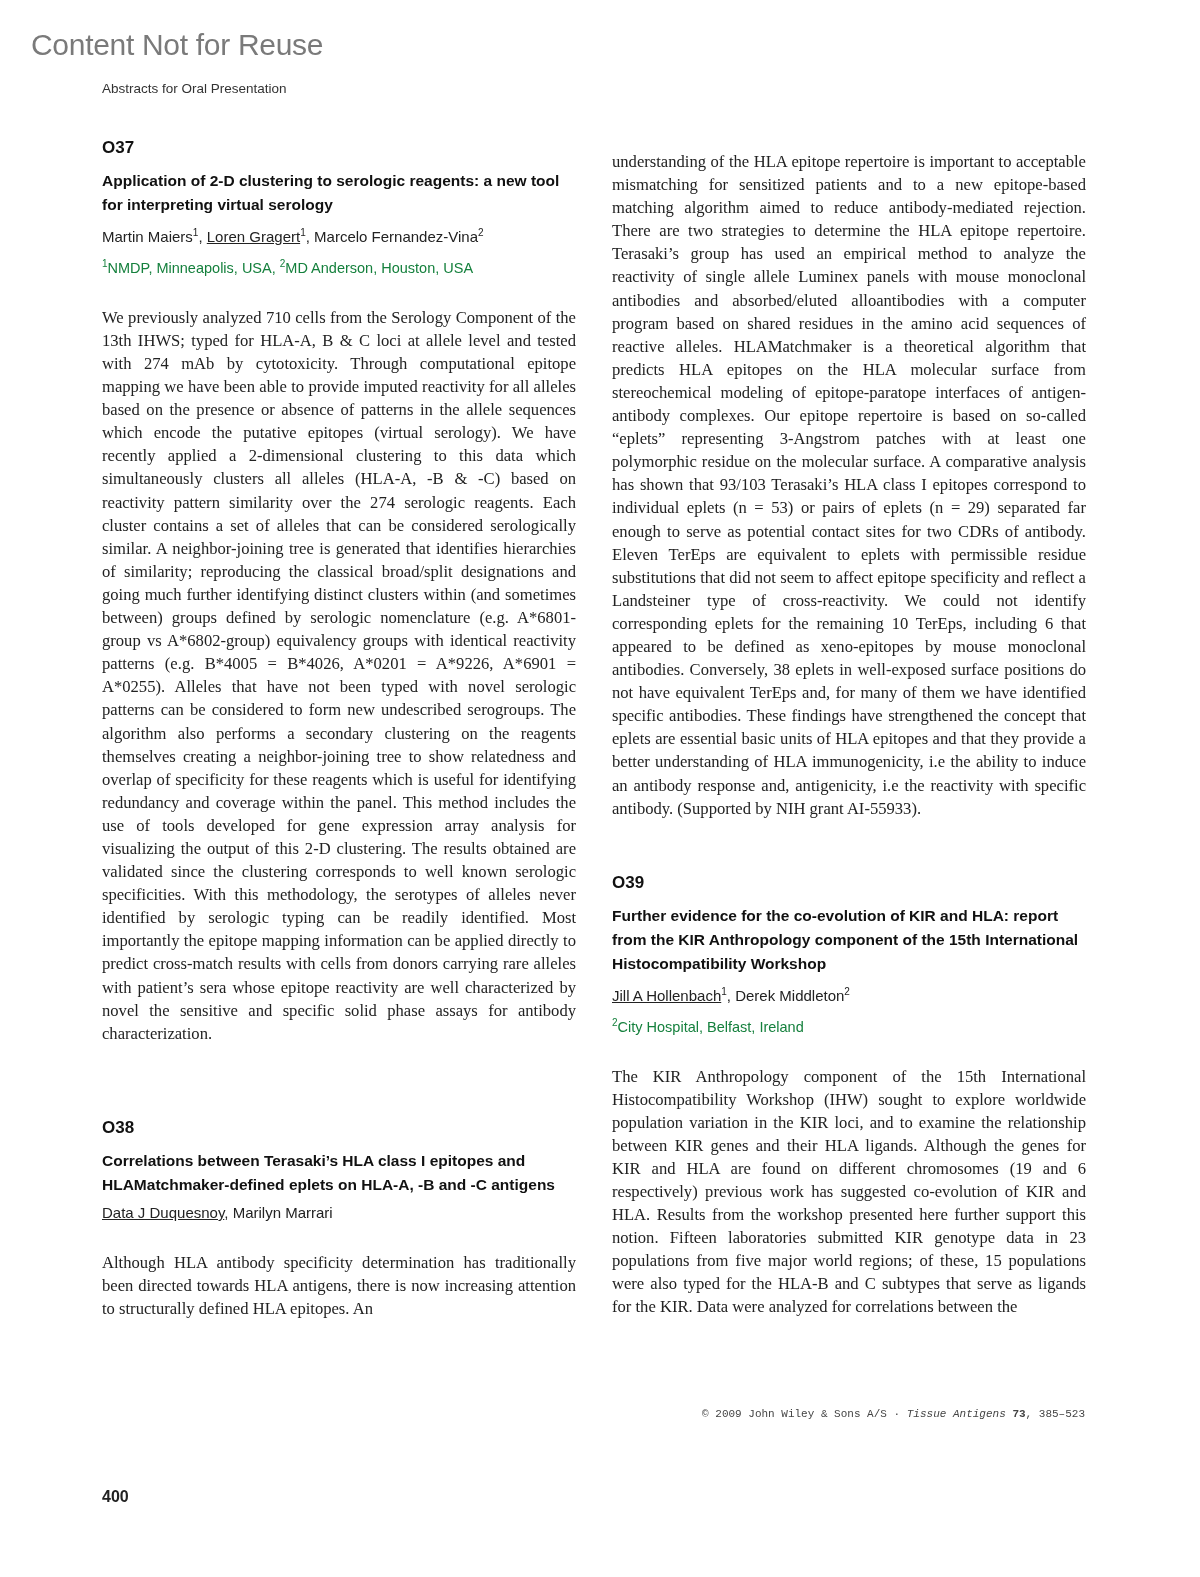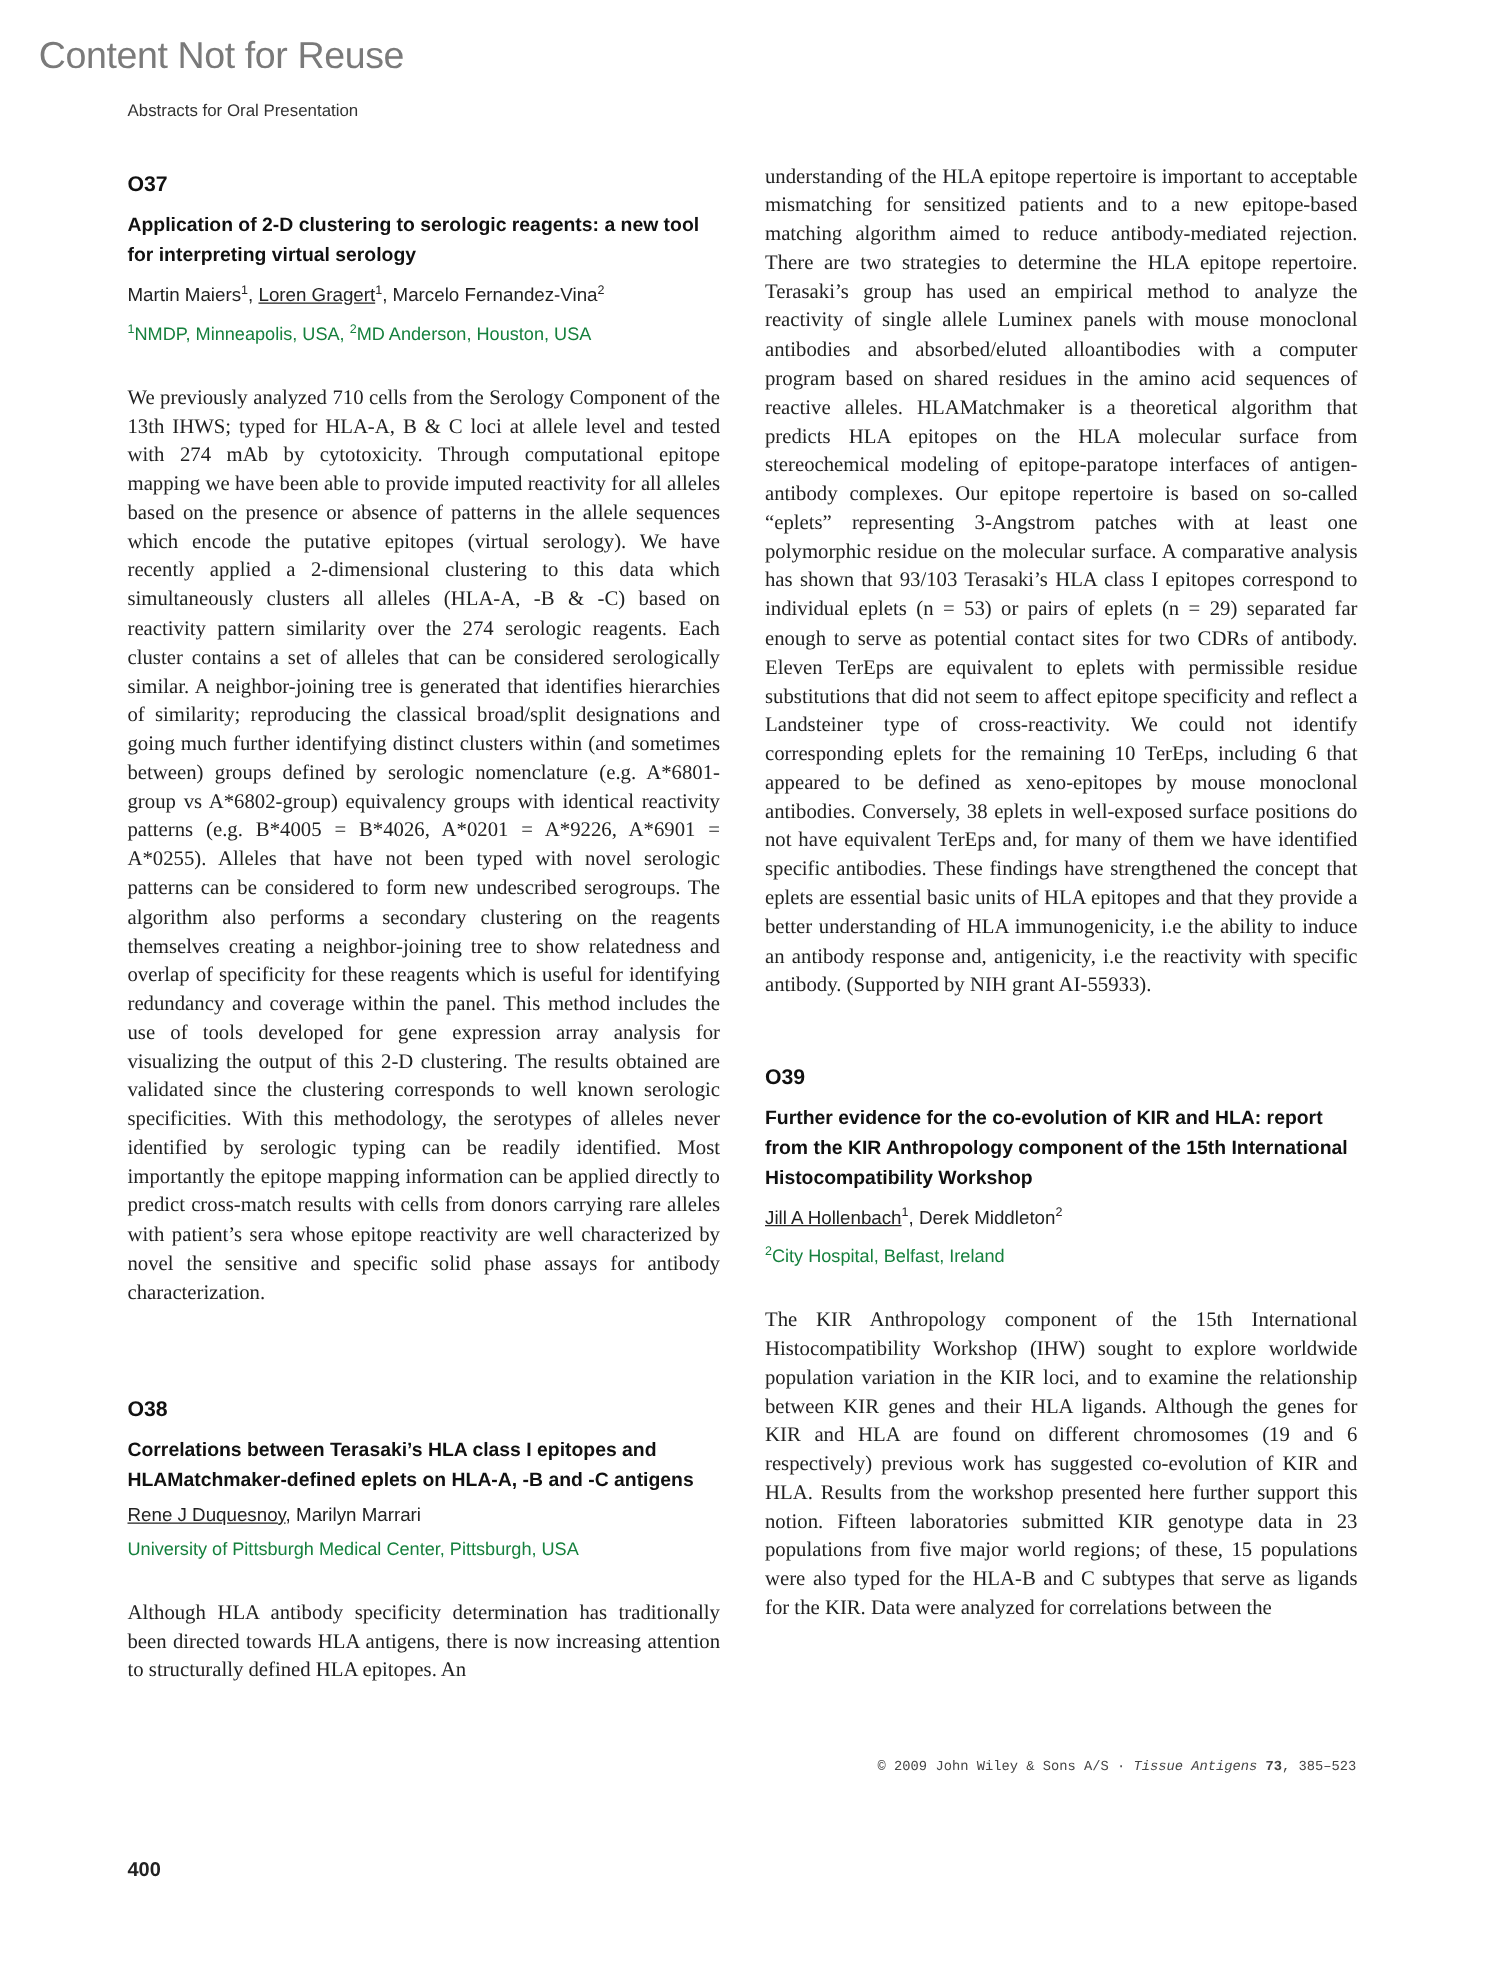--- a/index.html
+++ b/index.html
@@ -8,21 +8,21 @@
     position: absolute; left: 31px; top: 28px;
     font-family: "Liberation Sans", sans-serif; font-size: 30px; color: #7a7a7a;
     letter-spacing: -0.3px;
   }
   .running-head {
     position: absolute; left: 102px; top: 81px;
     font-family: "Liberation Sans", sans-serif; font-size: 13.5px; color: #333;
   }
   .col { position: absolute; width: 474px; }
   .col-left { left: 102px; top: 137px; }
-  .col-right { left: 612px; top: 129px; }
+  .col-right { left: 612px; top: 150px; }
   .abs-id {
     font-family: "Liberation Sans", sans-serif; font-weight: bold; font-size: 17px;
     color: #111; margin: 0 0 10px 0; line-height: 22px;
   }
   .abs-title {
     font-family: "Liberation Sans", sans-serif; font-weight: bold; font-size: 15.5px;
     line-height: 24px; color: #111; margin: 0 0 4px 0;
   }
   .authors {
     font-family: "Liberation Sans", sans-serif; font-size: 15px; line-height: 24px;
@@ -70,23 +70,22 @@
     </div>
     <p class="body-text">We previously analyzed 710 cells from the Serology Component of the 13th IHWS; typed for HLA-A, B &amp; C loci at allele level and tested with 274 mAb by cytotoxicity. Through computational epitope mapping we have been able to provide imputed reactivity for all alleles based on the presence or absence of patterns in the allele sequences which encode the putative epitopes (virtual serology). We have recently applied a 2-dimensional clustering to this data which simultaneously clusters all alleles (HLA-A, -B &amp; -C) based on reactivity pattern similarity over the 274 serologic reagents. Each cluster contains a set of alleles that can be considered serologically similar. A neighbor-joining tree is generated that identifies hierarchies of similarity; reproducing the classical broad/split designations and going much further identifying distinct clusters within (and sometimes between) groups defined by serologic nomenclature (e.g. A*6801-group vs A*6802-group) equivalency groups with identical reactivity patterns (e.g. B*4005 = B*4026, A*0201 = A*9226, A*6901 = A*0255). Alleles that have not been typed with novel serologic patterns can be considered to form new undescribed serogroups. The algorithm also performs a secondary clustering on the reagents themselves creating a neighbor-joining tree to show relatedness and overlap of specificity for these reagents which is useful for identifying redundancy and coverage within the panel. This method includes the use of tools developed for gene expression array analysis for visualizing the output of this 2-D clustering. The results obtained are validated since the clustering corresponds to well known serologic specificities. With this methodology, the serotypes of alleles never identified by serologic typing can be readily identified. Most importantly the epitope mapping information can be applied directly to predict cross-match results with cells from donors carrying rare alleles with patient’s sera whose epitope reactivity are well characterized by novel the sensitive and specific solid phase assays for antibody characterization.</p>
   </section>
 
   <div class="gap-o38"></div>
 
   <section>
     <div class="abs-id">O38</div>
     <div class="abs-title">Correlations between Terasaki’s HLA class I epitopes and HLAMatchmaker-defined eplets on HLA-A, -B and -C antigens</div>
     <div class="authors">
-      <span><span class="presenter">Rene J Duquesnoy</span><span>, </span></span><span>Marilyn Marrari</span>
+      <span><span class="presenter">Data J Duquesnoy</span><span>, </span></span><span>Marilyn Marrari</span>
     </div>
-    <div class="affil">University of Pittsburgh Medical Center, Pittsburgh, USA</div>
     <p class="body-text">Although HLA antibody specificity determination has traditionally been directed towards HLA antigens, there is now increasing attention to structurally defined HLA epitopes. An</p>
   </section>
 </div>
 
 <div class="col col-right">
   <p class="body-text cont">understanding of the HLA epitope repertoire is important to acceptable mismatching for sensitized patients and to a new epitope-based matching algorithm aimed to reduce antibody-mediated rejection. There are two strategies to determine the HLA epitope repertoire. Terasaki’s group has used an empirical method to analyze the reactivity of single allele Luminex panels with mouse monoclonal antibodies and absorbed/eluted alloantibodies with a computer program based on shared residues in the amino acid sequences of reactive alleles. HLAMatchmaker is a theoretical algorithm that predicts HLA epitopes on the HLA molecular surface from stereochemical modeling of epitope-paratope interfaces of antigen-antibody complexes. Our epitope repertoire is based on so-called “eplets” representing 3-Angstrom patches with at least one polymorphic residue on the molecular surface. A comparative analysis has shown that 93/103 Terasaki’s HLA class I epitopes correspond to individual eplets (n = 53) or pairs of eplets (n = 29) separated far enough to serve as potential contact sites for two CDRs of antibody. Eleven TerEps are equivalent to eplets with permissible residue substitutions that did not seem to affect epitope specificity and reflect a Landsteiner type of cross-reactivity. We could not identify corresponding eplets for the remaining 10 TerEps, including 6 that appeared to be defined as xeno-epitopes by mouse monoclonal antibodies. Conversely, 38 eplets in well-exposed surface positions do not have equivalent TerEps and, for many of them we have identified specific antibodies. These findings have strengthened the concept that eplets are essential basic units of HLA epitopes and that they provide a better understanding of HLA immunogenicity, i.e the ability to induce an antibody response and, antigenicity, i.e the reactivity with specific antibody. (Supported by NIH grant AI-55933).</p>
 
   <div class="gap-o39"></div>
 
   <section>

